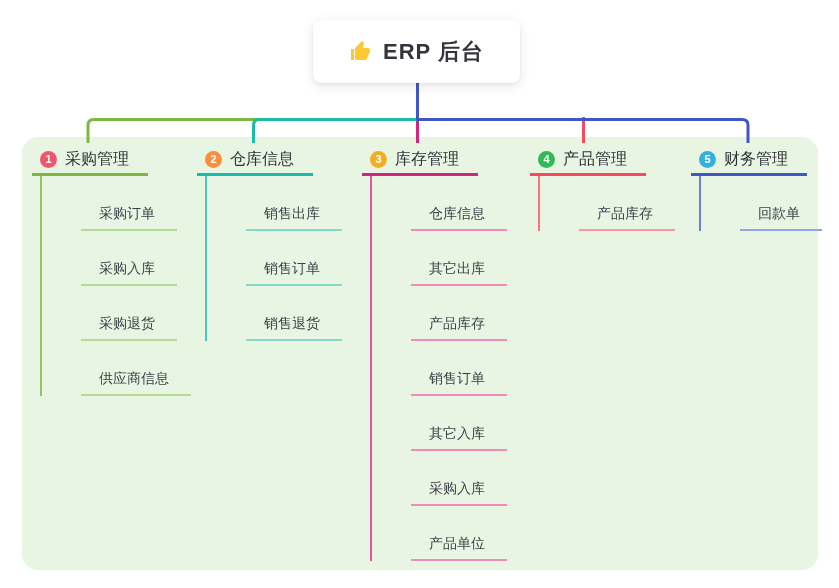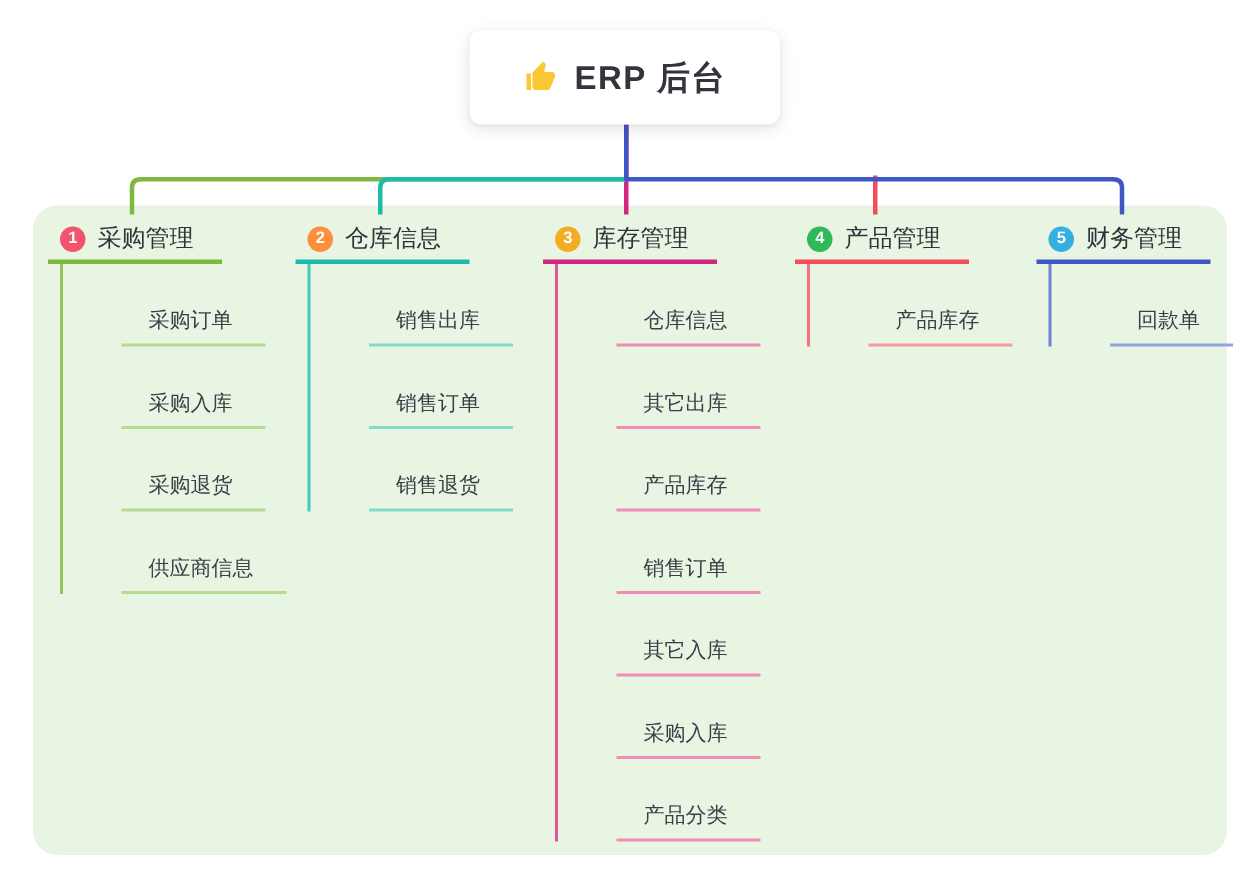--- a/index.html
+++ b/index.html
@@ -85,21 +85,21 @@
       <span class="badge" style="background: rgb(242, 174, 34);">3</span>
       <span class="branch-label">库存管理</span>
     </div>
     <ul class="children">
           <li class="child">仓库信息</li>
           <li class="child">其它出库</li>
           <li class="child">产品库存</li>
           <li class="child">销售订单</li>
           <li class="child">其它入库</li>
           <li class="child">采购入库</li>
-          <li class="child">产品分类</li>
+          <li class="child">产品单位</li>
         </ul>
   </div>
 
   <div class="branch" style="left: 530px; --c: #f74a5d; --cm: #f9707f; --cl: #fa98a1;">
     <div class="branch-title">
       <span class="badge" style="background: rgb(47, 185, 88);">4</span>
       <span class="branch-label">产品管理</span>
     </div>
     <ul class="children">
           <li class="child">产品库存</li>

